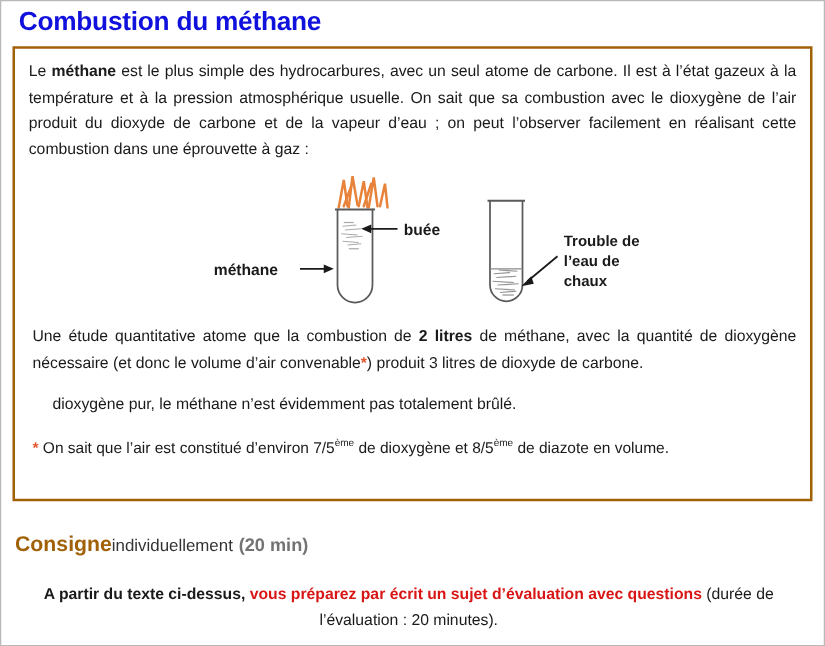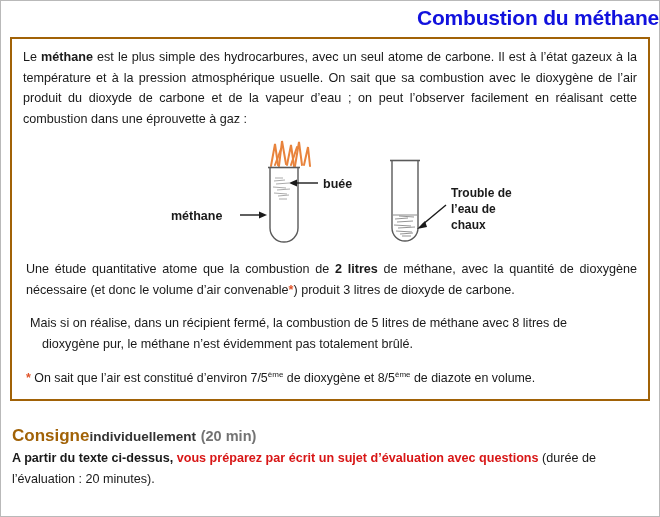--- a/index.html
+++ b/index.html
@@ -20,22 +20,21 @@
     width: 660px;
     height: 517px;
     box-sizing: border-box;
     border: 1px solid #b9b9b9;
     background: #ffffff;
     padding: 0;
   }
 
   
   .title-bar {
-    padding: 4px 0 2px 26px;
-    text-align: right;
+    padding: 4px 0 2px 14px;
   }
   .doc-title {
     font-size: 21px;
     font-weight: bold;
     color: #1111dd;
     letter-spacing: -0.2px;
     line-height: 26px;
     white-space: nowrap;
   }
 
@@ -104,31 +103,33 @@
     white-space: nowrap;
   }
   .c-word {
     color: #a16207;
     font-weight: bold;
     font-size: 17px;
   }
   .c-mode {
     color: #333333;
     font-size: 13.5px;
-    font-weight: bold;
+    font-weight: normal;
   }
   .c-time {
     color: #737373;
     font-weight: bold;
     font-size: 14.5px;
   }
   .consigne-body {
+    margin-top: 17px;
     font-size: 12.6px;
     line-height: 20.5px;
     color: #1a1a1a;
+    text-align: center;
   }
   .red-bold { color: #d81616; font-weight: bold; }
 </style>
 </head>
 <body>
 
 <div class="page">
 
   <div class="title-bar">
     <div class="doc-title">Combustion du méthane</div>
@@ -197,21 +198,21 @@
           <path d="M394 94 L402 86 L404 92 Z" fill="#1a1a1a" stroke="none"></path>
         </g>
         <text x="428" y="62" font-family="Liberation Sans, sans-serif" font-size="12" font-weight="bold" fill="#1a1a1a">Trouble de</text>
         <text x="428" y="78" font-family="Liberation Sans, sans-serif" font-size="12" font-weight="bold" fill="#1a1a1a">l’eau de</text>
         <text x="428" y="94" font-family="Liberation Sans, sans-serif" font-size="12" font-weight="bold" fill="#1a1a1a">chaux</text>
       </svg>
     </div>
 
     <p class="para p-quant"><span>Une étude quantitative atome que la combustion de </span><span class="b">2 litres</span><span> de méthane, avec la quantité de dioxygène nécessaire (et donc le volume d’air convenable</span><span class="ast">*</span><span>) produit 3 litres de dioxyde de carbone.</span></p>
 
-    <p class="para p-closed"><span>Mais si on réalise, dans un récipient fermé,  la combustion de 5 litres de méthane avec 8 litres de</span><span class="ln2">dioxygène pur, le méthane n’est évidemment pas totalement brûlé.</span></p>
+    <p class="para p-closed"><span class="ln2">dioxygène pur, le méthane n’est évidemment pas totalement brûlé.</span></p>
 
     <p class="para p-foot"><span class="ast">*</span><span> On sait que l’air est constitué d’environ 7/5</span><sup>ème</sup><span> de dioxygène et 8/5</span><sup>ème</sup><span> de diazote en volume.</span></p>
 
   </div>
 
   <div class="consigne">
     <div class="consigne-head"><span class="c-word">Consigne</span><span class="c-mode">individuellement</span> <span class="c-time">(20 min)</span></div>
 
     <div class="consigne-body"><span class="b">A partir du texte ci-dessus,</span><span class="red-bold"> vous préparez par écrit un sujet d’évaluation avec questions</span><span> (durée de l’évaluation : 20 minutes).</span></div>
   </div>

